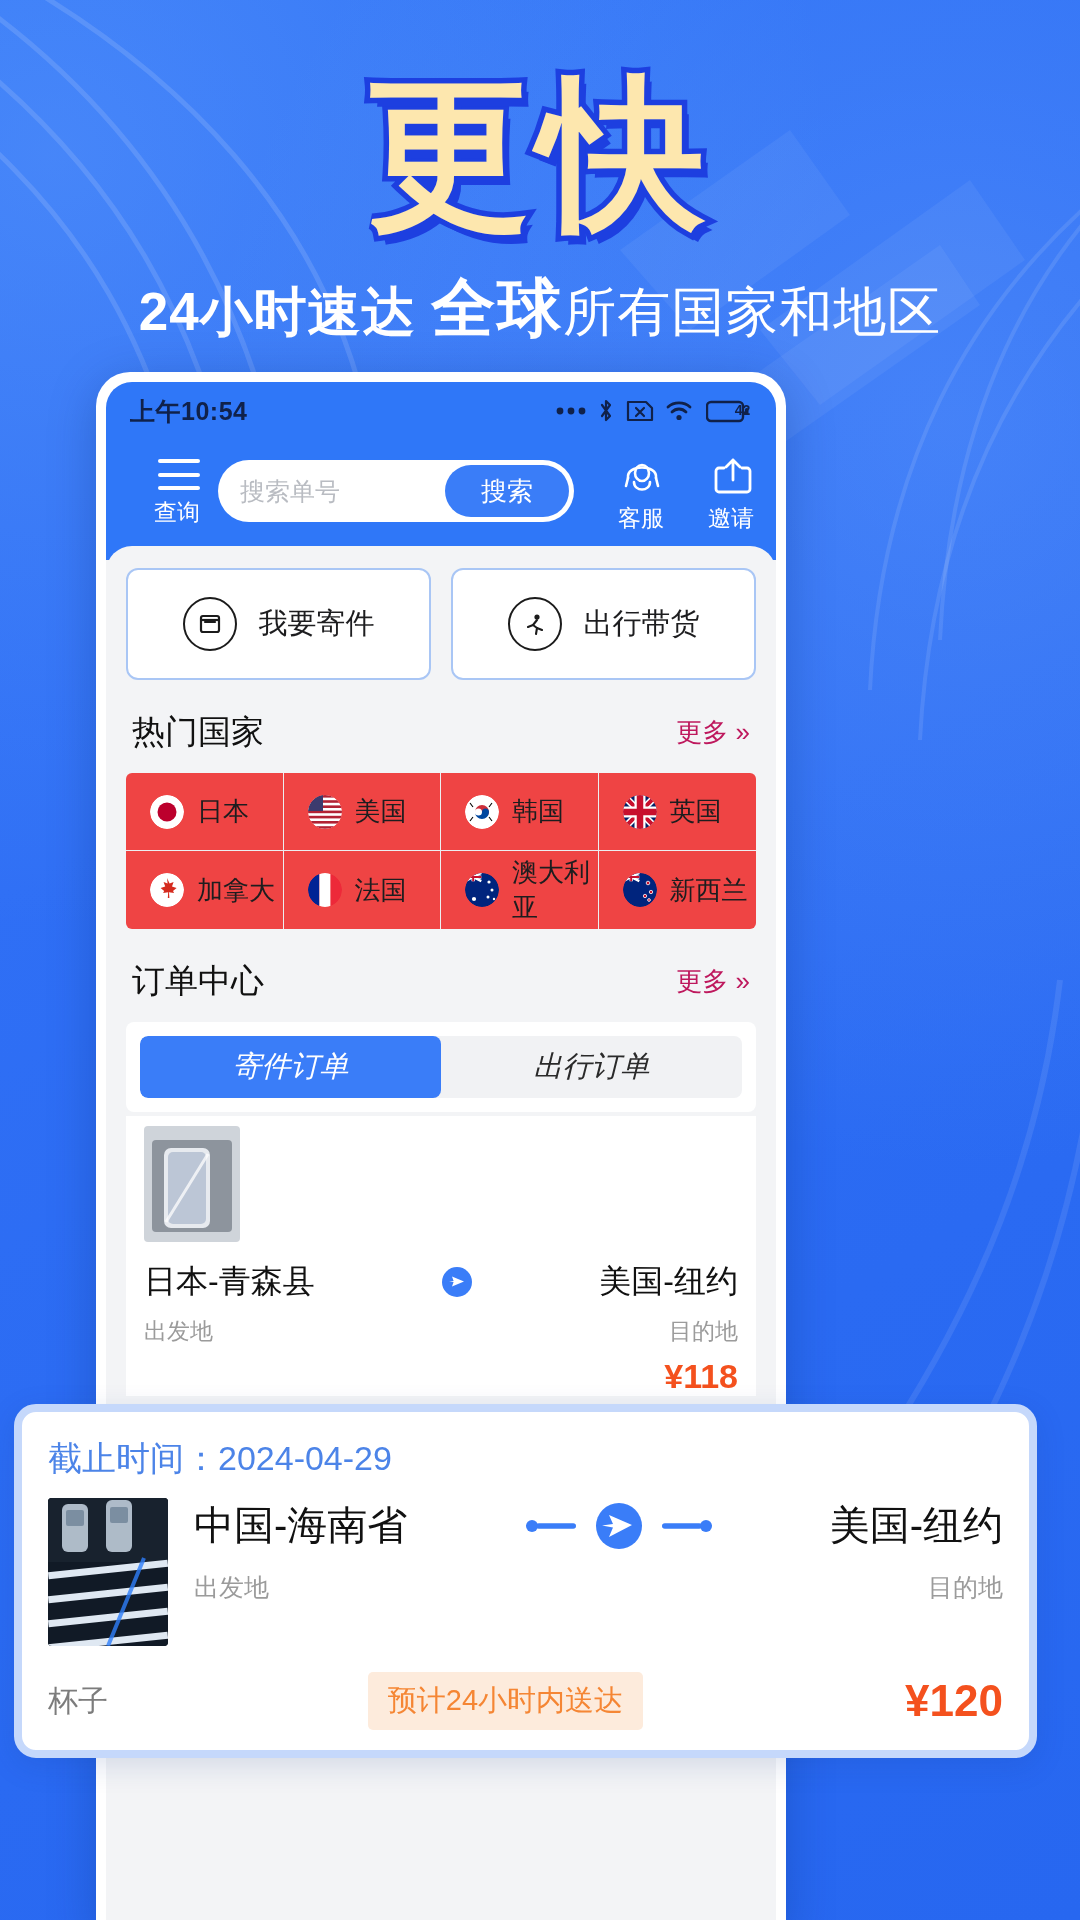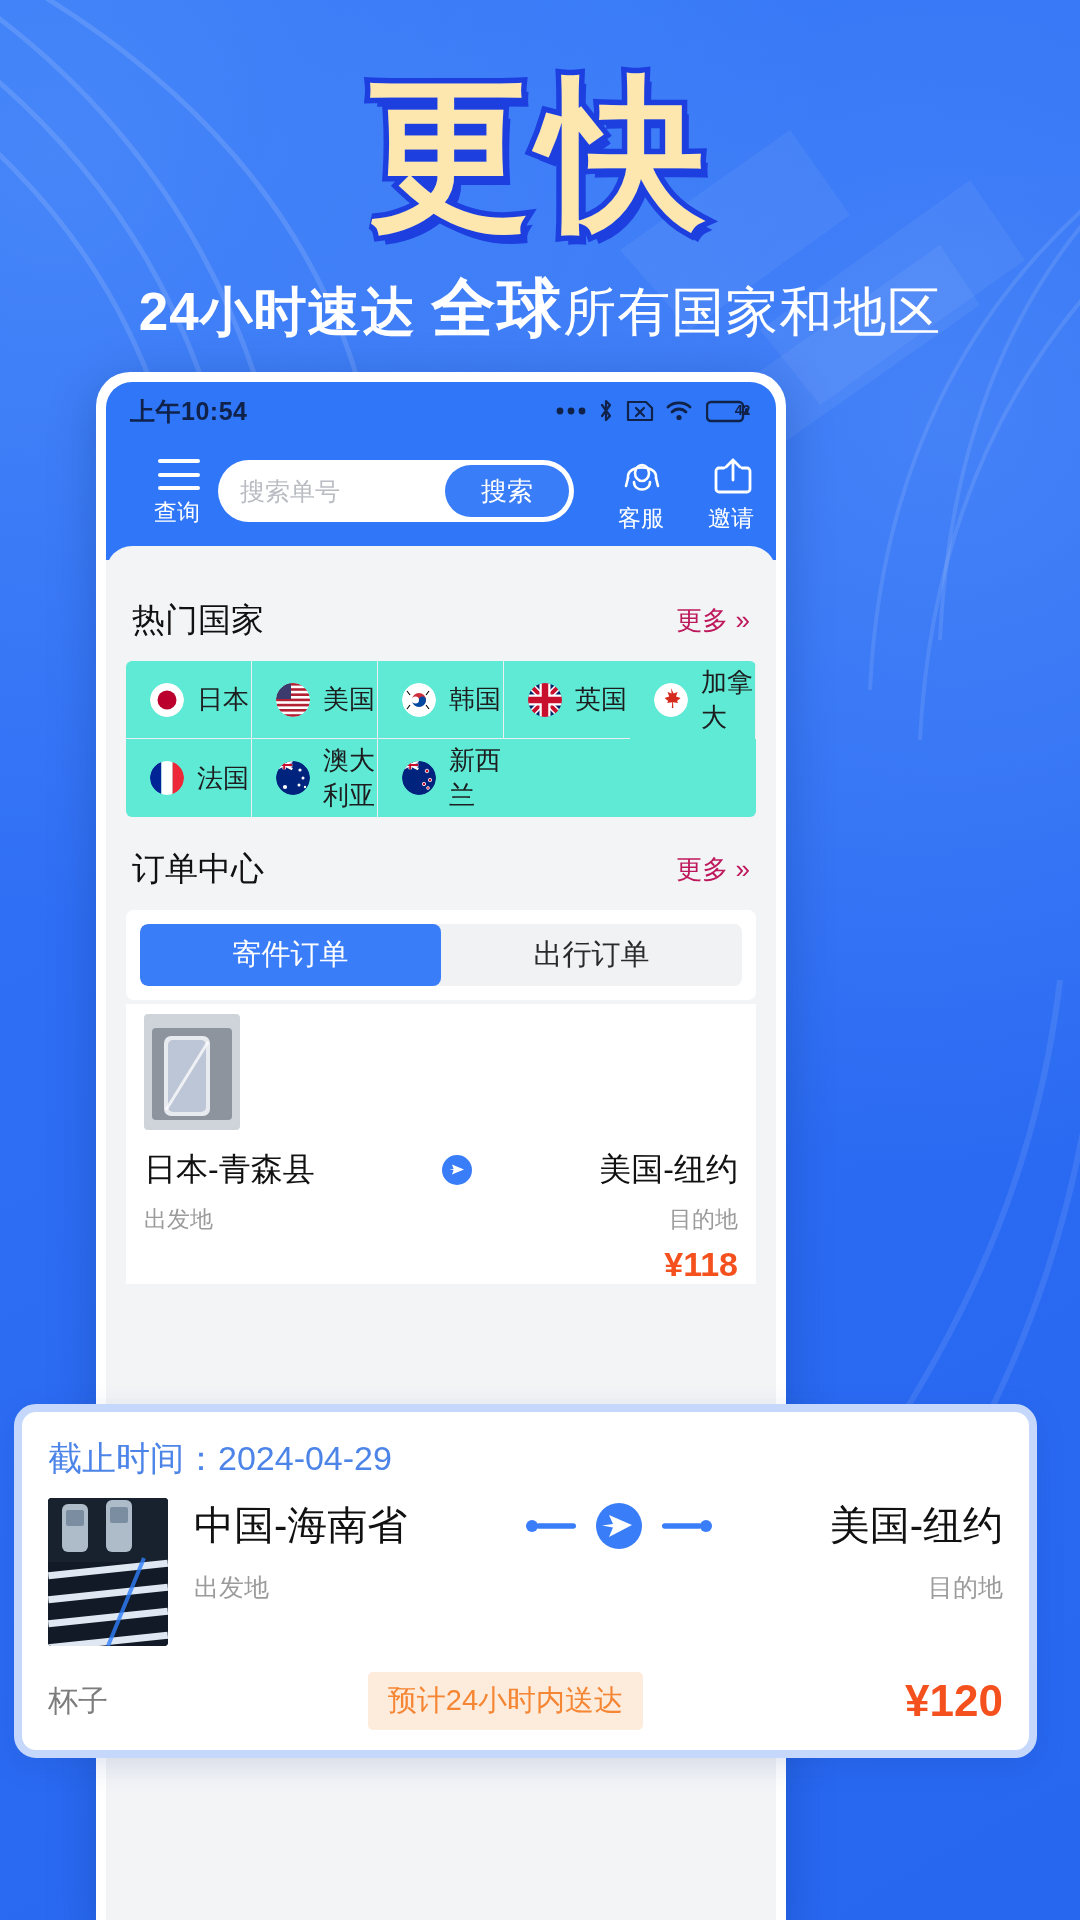--- a/index.html
+++ b/index.html
@@ -118,35 +118,35 @@
   .circ-icon {
     width:54px; height:54px; border:2.5px solid #1b1b1b; border-radius:50%;
     display:flex; align-items:center; justify-content:center;
   }
 
   .sec-head { display:flex; align-items:center; justify-content:space-between; padding:30px 6px 18px 6px; }
   .sec-title { font-size:33px; color:#111; }
   .sec-more { font-size:26px; color:#be185d; cursor:pointer; }
 
   .country-grid {
-    background:#5eead4; border-radius:6px; overflow:hidden;
-    display:grid; grid-template-columns:repeat(5,1fr);
+    background:#ef4444; border-radius:6px; overflow:hidden;
+    display:grid; grid-template-columns:repeat(4,1fr);
   }
   .country-cell {
     height:78px; display:flex; align-items:center; gap:13px;
     padding-left:24px; font-size:26px; color:#1d1d1f;
     border-right:1px solid #eceef1; border-bottom:1px solid #eceef1;
     cursor:pointer;
   }
   .country-cell:nth-child(4n) { border-right:0; }
   .country-cell:nth-child(n+5) { border-bottom:0; }
   .flag { width:34px; height:34px; border-radius:50%; flex:0 0 auto; overflow:hidden; position:relative; }
   .flag svg { display:block; width:34px; height:34px; }
 
-  .tabs-card { background:#fff; border-radius:8px; padding:14px; }
+  .tabs-card { background:#fff; border-radius:8px; padding:14px;font-style:italic; }
   .tabs { display:flex; background:#f1f2f4; border-radius:8px; overflow:hidden; }
   .tab {
     flex:1 1 0; height:62px; display:flex; align-items:center; justify-content:center;
     font-size:29px; color:#2a2a2a; cursor:pointer;
   }
   .tab.active { background:#3a7df8; color:#fff; border-radius:8px; }
 
   
   .bg-order { background:#fff; margin-top:4px; padding:10px 18px 0 18px; }
   .bg-order-row { display:flex; gap:18px;flex-direction:column; }
@@ -277,20 +277,43 @@
       <svg width="42" height="40" viewBox="0 0 42 40">
         <path d="M12 12 H7 a3 3 0 0 0 -3 3 V33 a3 3 0 0 0 3 3 H35 a3 3 0 0 0 3 -3 V15 a3 3 0 0 0 -3 -3 H30" fill="none" stroke="#fff" stroke-width="2.8" stroke-linecap="round"></path>
         <path d="M21 24 V4 M14 11 L21 4 L28 11" fill="none" stroke="#fff" stroke-width="2.8" stroke-linecap="round" stroke-linejoin="round"></path>
       </svg>
       <span class="lbl">邀请</span>
     </div>
   </div>
 
   <div class="sheet">
 
+    <div class="quick-row">
+      <div class="quick-btn">
+        <span class="circ-icon">
+          <svg width="28" height="28" viewBox="0 0 28 28">
+            <rect x="5" y="6" width="18" height="16" rx="2" fill="none" stroke="#1b1b1b" stroke-width="2.2"></rect>
+            <path d="M9 12 h10" stroke="#1b1b1b" stroke-width="2.2" stroke-linecap="round"></path>
+            <path d="M5 10 h18" stroke="#1b1b1b" stroke-width="2.2"></path>
+          </svg>
+        </span>
+        <span class="qlbl">我要寄件</span>
+      </div>
+      <div class="quick-btn">
+        <span class="circ-icon">
+          <svg width="28" height="28" viewBox="0 0 28 28">
+            <circle cx="16" cy="7" r="2.6" fill="#1b1b1b"></circle>
+            <path d="M16 10 L12 15 L16 18 L15 24" fill="none" stroke="#1b1b1b" stroke-width="2.1" stroke-linecap="round" stroke-linejoin="round"></path>
+            <path d="M12 15 L7 17" fill="none" stroke="#1b1b1b" stroke-width="2.1" stroke-linecap="round"></path>
+            <path d="M16 18 L21 20" fill="none" stroke="#1b1b1b" stroke-width="2.1" stroke-linecap="round"></path>
+          </svg>
+        </span>
+        <span class="qlbl">出行带货</span>
+      </div>
+    </div>
 
     <div class="sec-head">
       <span class="sec-title">热门国家</span>
       <span class="sec-more">更多 »</span>
     </div>
 
     <div class="country-grid">
       <div class="country-cell">
         <span class="flag">
           <svg viewBox="0 0 34 34">

